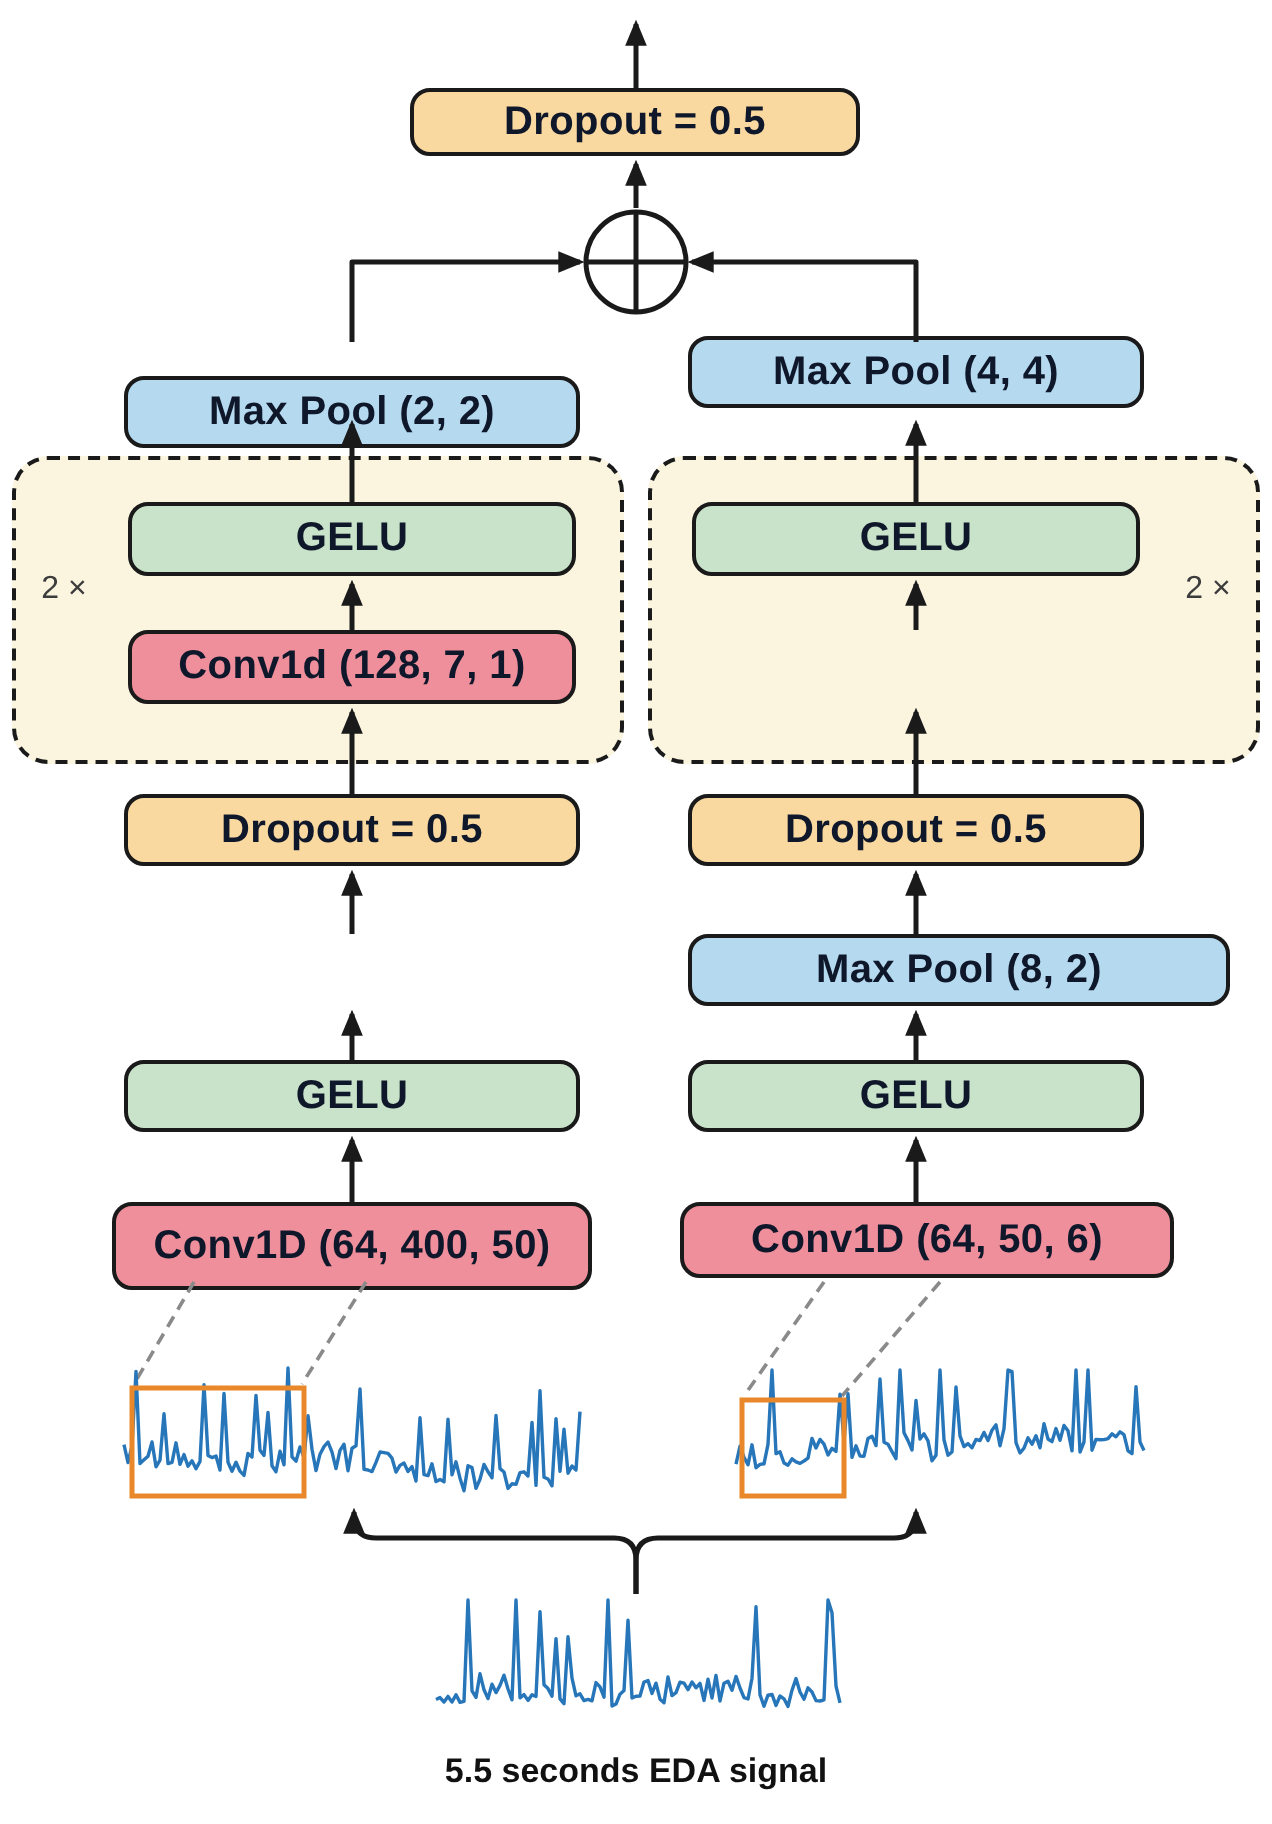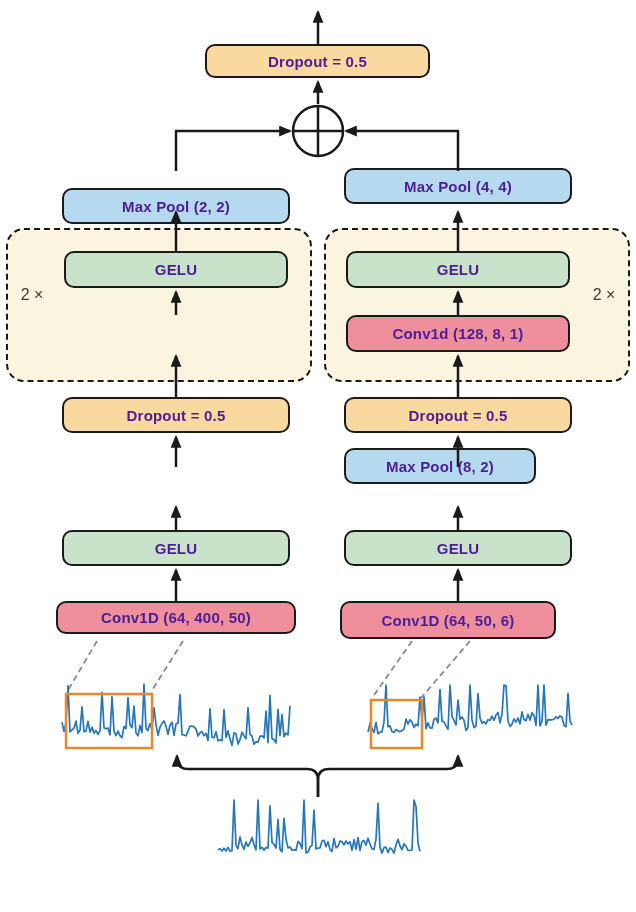--- a/index.html
+++ b/index.html
@@ -1,21 +1,21 @@
 <!DOCTYPE html>
 <html style="--dropout-box: #fad9a1; --pool-box: #b5daef; --gelu-box: #c8e3c9; --conv-box: #ee8f9b; --repeat-group-bg: #fbf5e0; --outline: #1a1a1a; --signal-line: #2776b9; --window-highlight: #e8882b; --connector-dashed: #8a8a8a;"><head>
 <meta charset="utf-8">
 <style>
   *{box-sizing:border-box}
   html,body{margin:0;padding:0;background:#fff;font-family:"Liberation Sans","DejaVu Sans",sans-serif}
   .diagram{position:relative;width:636px;height:912px;background:#fff;overflow:hidden}
   .layer{position:absolute;inset:0;z-index:5;pointer-events:none}
   .box{position:absolute;z-index:2;display:flex;align-items:center;justify-content:center;
-       border:2px solid var(--outline,#1a1a1a);border-radius:10px;font-weight:700;font-size:15px;
-       color:#4c1d95;letter-spacing:.2px;white-space:nowrap}
+       border:2px solid var(--outline,#1a1a1a);border-radius:10px;font-weight:700;font-size:20px;
+       color:#0f172a;letter-spacing:.2px;white-space:nowrap}
   .c-dropout{background:var(--dropout-box,#fad9a1)}
   .c-pool{background:var(--pool-box,#b5daef)}
   .c-gelu{background:var(--gelu-box,#c8e3c9)}
   .c-conv{background:var(--conv-box,#ee8f9b)}
   .dashed{position:absolute;z-index:1;border:2.5px dashed var(--outline,#1a1a1a);border-radius:18px;
           background:var(--repeat-group-bg,#fbf5e0)}
   .rep{position:absolute;z-index:2;font-size:16px;color:#3c3c3c;text-align:center}
   .caption{position:absolute;z-index:2;font-weight:700;font-size:17px;color:#111;text-align:center}
   .flow{fill:none;stroke:var(--outline,#1a1a1a);stroke-width:2.5;marker-end:url(#ah);stroke-linejoin:round}
   .sumc{fill:#fff;stroke:var(--outline,#1a1a1a);stroke-width:2.5}
@@ -30,33 +30,34 @@
 <div class="diagram">
 
   <div class="dashed" style="left:6px;top:228px;width:306px;height:154px"></div>
   <div class="dashed" style="left:324px;top:228px;width:306px;height:154px"></div>
 
   <div class="box c-dropout" style="left:205px;top:44px;width:225px;height:34px">Dropout = 0.5</div>
 
   <div class="box c-pool" style="left:62px;top:188px;width:228px;height:36px">Max Pool (2, 2)</div>
   <div class="rep" style="left:12px;top:286px;width:40px">2 ×</div>
   <div class="box c-gelu" style="left:64px;top:251px;width:224px;height:37px">GELU</div>
+  <div class="box c-conv" style="left:64px;top:315px;width:224px;height:37px">Conv1d (128, 7, 1)</div>
   <div class="box c-dropout" style="left:62px;top:397px;width:228px;height:36px">Dropout = 0.5</div>
   <div class="box c-gelu" style="left:62px;top:530px;width:228px;height:36px">GELU</div>
-  <div class="box c-conv" style="left:56px;top:601px;width:240px;height:33px">Conv1D (64, 400, 50)</div>
+  <div class="box c-conv" style="left:56px;top:601px;width:240px;height:44px">Conv1D (64, 400, 50)</div>
 
   <div class="box c-pool" style="left:344px;top:168px;width:228px;height:36px">Max Pool (4, 4)</div>
   <div class="rep" style="left:584px;top:286px;width:40px">2 ×</div>
   <div class="box c-gelu" style="left:346px;top:251px;width:224px;height:37px">GELU</div>
-  <div class="box c-conv" style="left:346px;top:315px;width:224px;height:37px">Conv1d (128, 8, 1)</div>
   <div class="box c-dropout" style="left:344px;top:397px;width:228px;height:36px">Dropout = 0.5</div>
-  <div class="box c-pool" style="left:344px;top:448px;width:192px;height:36px">Max Pool (8, 2)</div>
+  <div class="box c-pool" style="left:344px;top:467px;width:271px;height:36px">Max Pool (8, 2)</div>
   <div class="box c-gelu" style="left:344px;top:530px;width:228px;height:36px">GELU</div>
-  <div class="box c-conv" style="left:340px;top:601px;width:216px;height:38px">Conv1D (64, 50, 6)</div>
+  <div class="box c-conv" style="left:340px;top:601px;width:247px;height:38px">Conv1D (64, 50, 6)</div>
 
+  <div class="caption" style="left:158px;top:876px;width:320px">5.5 seconds EDA signal</div>
 
   <svg class="layer" viewBox="0 0 636 912" aria-hidden="true">
     <defs>
       <marker id="ah" viewBox="0 0 12 10" refX="10" refY="5" markerWidth="13" markerHeight="11" orient="auto" markerUnits="userSpaceOnUse">
         <path d="M0,0 L12,5 L0,10 Z" fill="#1a1a1a"></path>
       </marker>
     </defs>
 
     <g>
       <path class="flow" d="M318,44 L318,12"></path>

